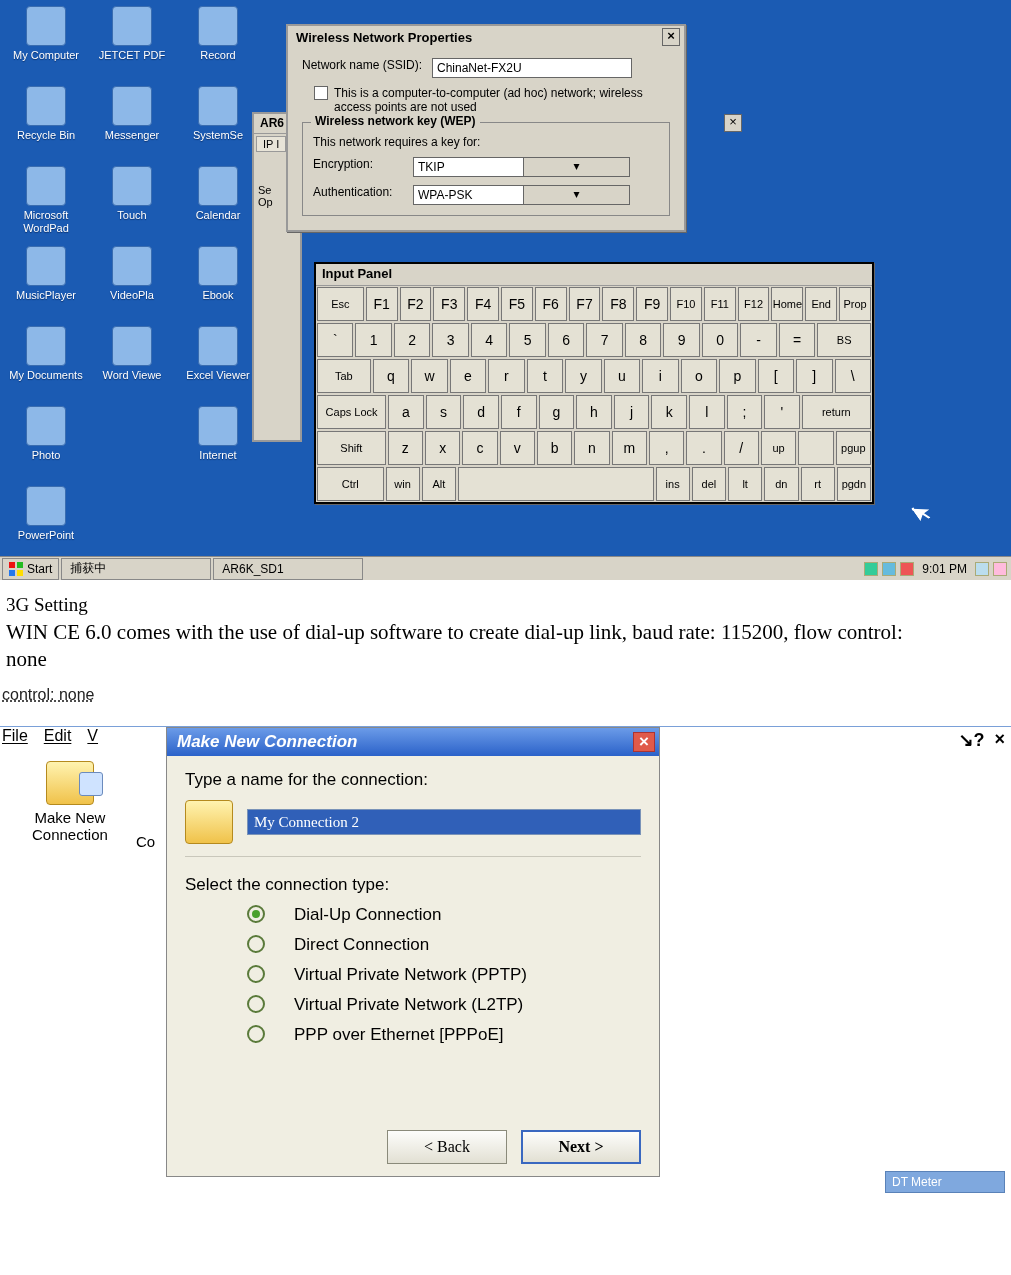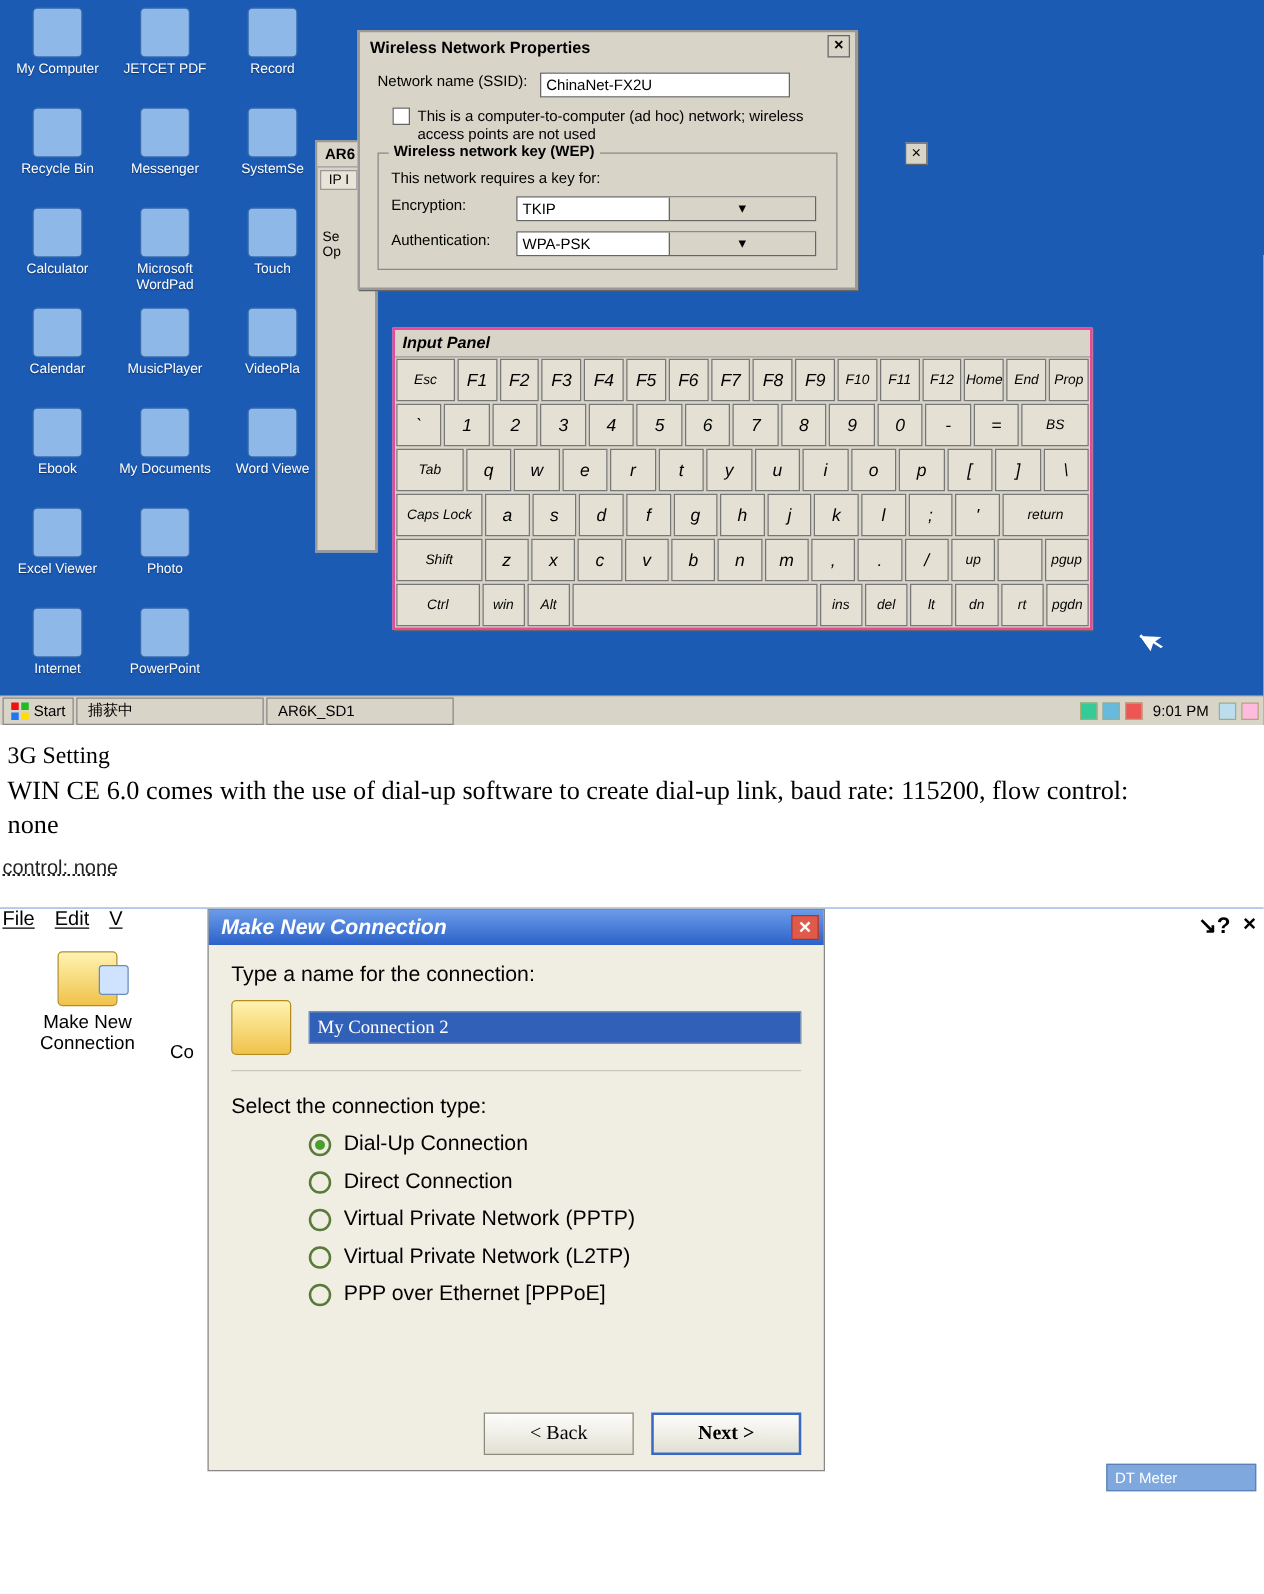--- a/index.html
+++ b/index.html
@@ -86,37 +86,36 @@
     padding: 8px 10px 10px;
     position: relative;
   }
   .groupbox > .legend {
     position: absolute; top: -9px; left: 8px;
     background: #d8d4c8; padding: 0 4px; font-weight: bold;
   }
   .drop {
     display:flex; align-items:center;
     border:1px solid #666; background:#fff; height:20px;
-    padding: 0 0 0 4px; width: 240px;
+    padding: 0 0 0 4px; width: 217px;
   }
   .drop span { flex:1; }
   .drop .darrow {
     width: 18px; height: 18px; border-left:1px solid #666;
     background:#d8d4c8; text-align:center; line-height:16px;
   }
 
   
   .kbd {
     position: absolute;
     top: 262px; left: 314px;
     width: 560px;
     background: #d8d4c8;
-    border: 2px solid #ec4899;
+    border: 2px solid #000000;
     box-shadow: 1px 1px 0 #666;
-    font-style: italic;
   }
   .kbd .titlebar {
     height: 22px; padding: 2px 6px; font-weight: bold; font-size: 13px;
     background: #d8d4c8; border-bottom: 1px solid #999;
   }
   .kbd .krow { display:flex; }
   .kbd .k {
     border: 1px solid #777;
     background: #e4e1d4;
     margin: 1px;
@@ -266,21 +265,21 @@
     background: linear-gradient(#fff3b0,#f0c24a);
     border:1px solid #b58a1e; border-radius:4px;
   }
   .wiz .namebox input {
     flex:1; height:26px;
     border:1px solid #7a93b8; background:#3060b8; color:#fff;
     padding: 2px 6px; font-size:15px; font-family: Tahoma;
   }
   .wiz .prompt2 { margin: 18px 0 10px; font-size:17px; }
   .wiz .opts { margin-left: 62px; }
-  .wiz .opt { display:flex; align-items:flex-end; margin-bottom:10px; font-size:17px; }
+  .wiz .opt { display:flex; align-items:flex-start; margin-bottom:10px; font-size:17px;gap:19px; }
   .wiz .radio {
     width:18px; height:18px; border:2px solid #5a7a3a; border-radius:50%;
     margin-right:10px; display:inline-flex; align-items:center; justify-content:center;
   }
   .wiz .radio.sel::after{
     content:''; width:8px; height:8px; background:#4aa02c; border-radius:50%;
   }
   .wiz .btns {
     position:absolute; bottom:12px; right:18px;
     display:flex; gap:14px;
@@ -323,24 +322,20 @@
         <div class="ibox"></div>
         <div class="lbl">Recycle Bin</div>
       </div>
     <div class="dicon">
         <div class="ibox"></div>
         <div class="lbl">Messenger</div>
       </div>
     <div class="dicon">
         <div class="ibox"></div>
         <div class="lbl">SystemSe</div>
-      </div>
-    <div class="dicon">
-        <div class="ibox"></div>
-        <div class="lbl">Calculator</div>
       </div>
     <div class="dicon">
         <div class="ibox"></div>
         <div class="lbl">Microsoft WordPad</div>
       </div>
     <div class="dicon">
         <div class="ibox"></div>
         <div class="lbl">Touch</div>
       </div>
     <div class="dicon">

